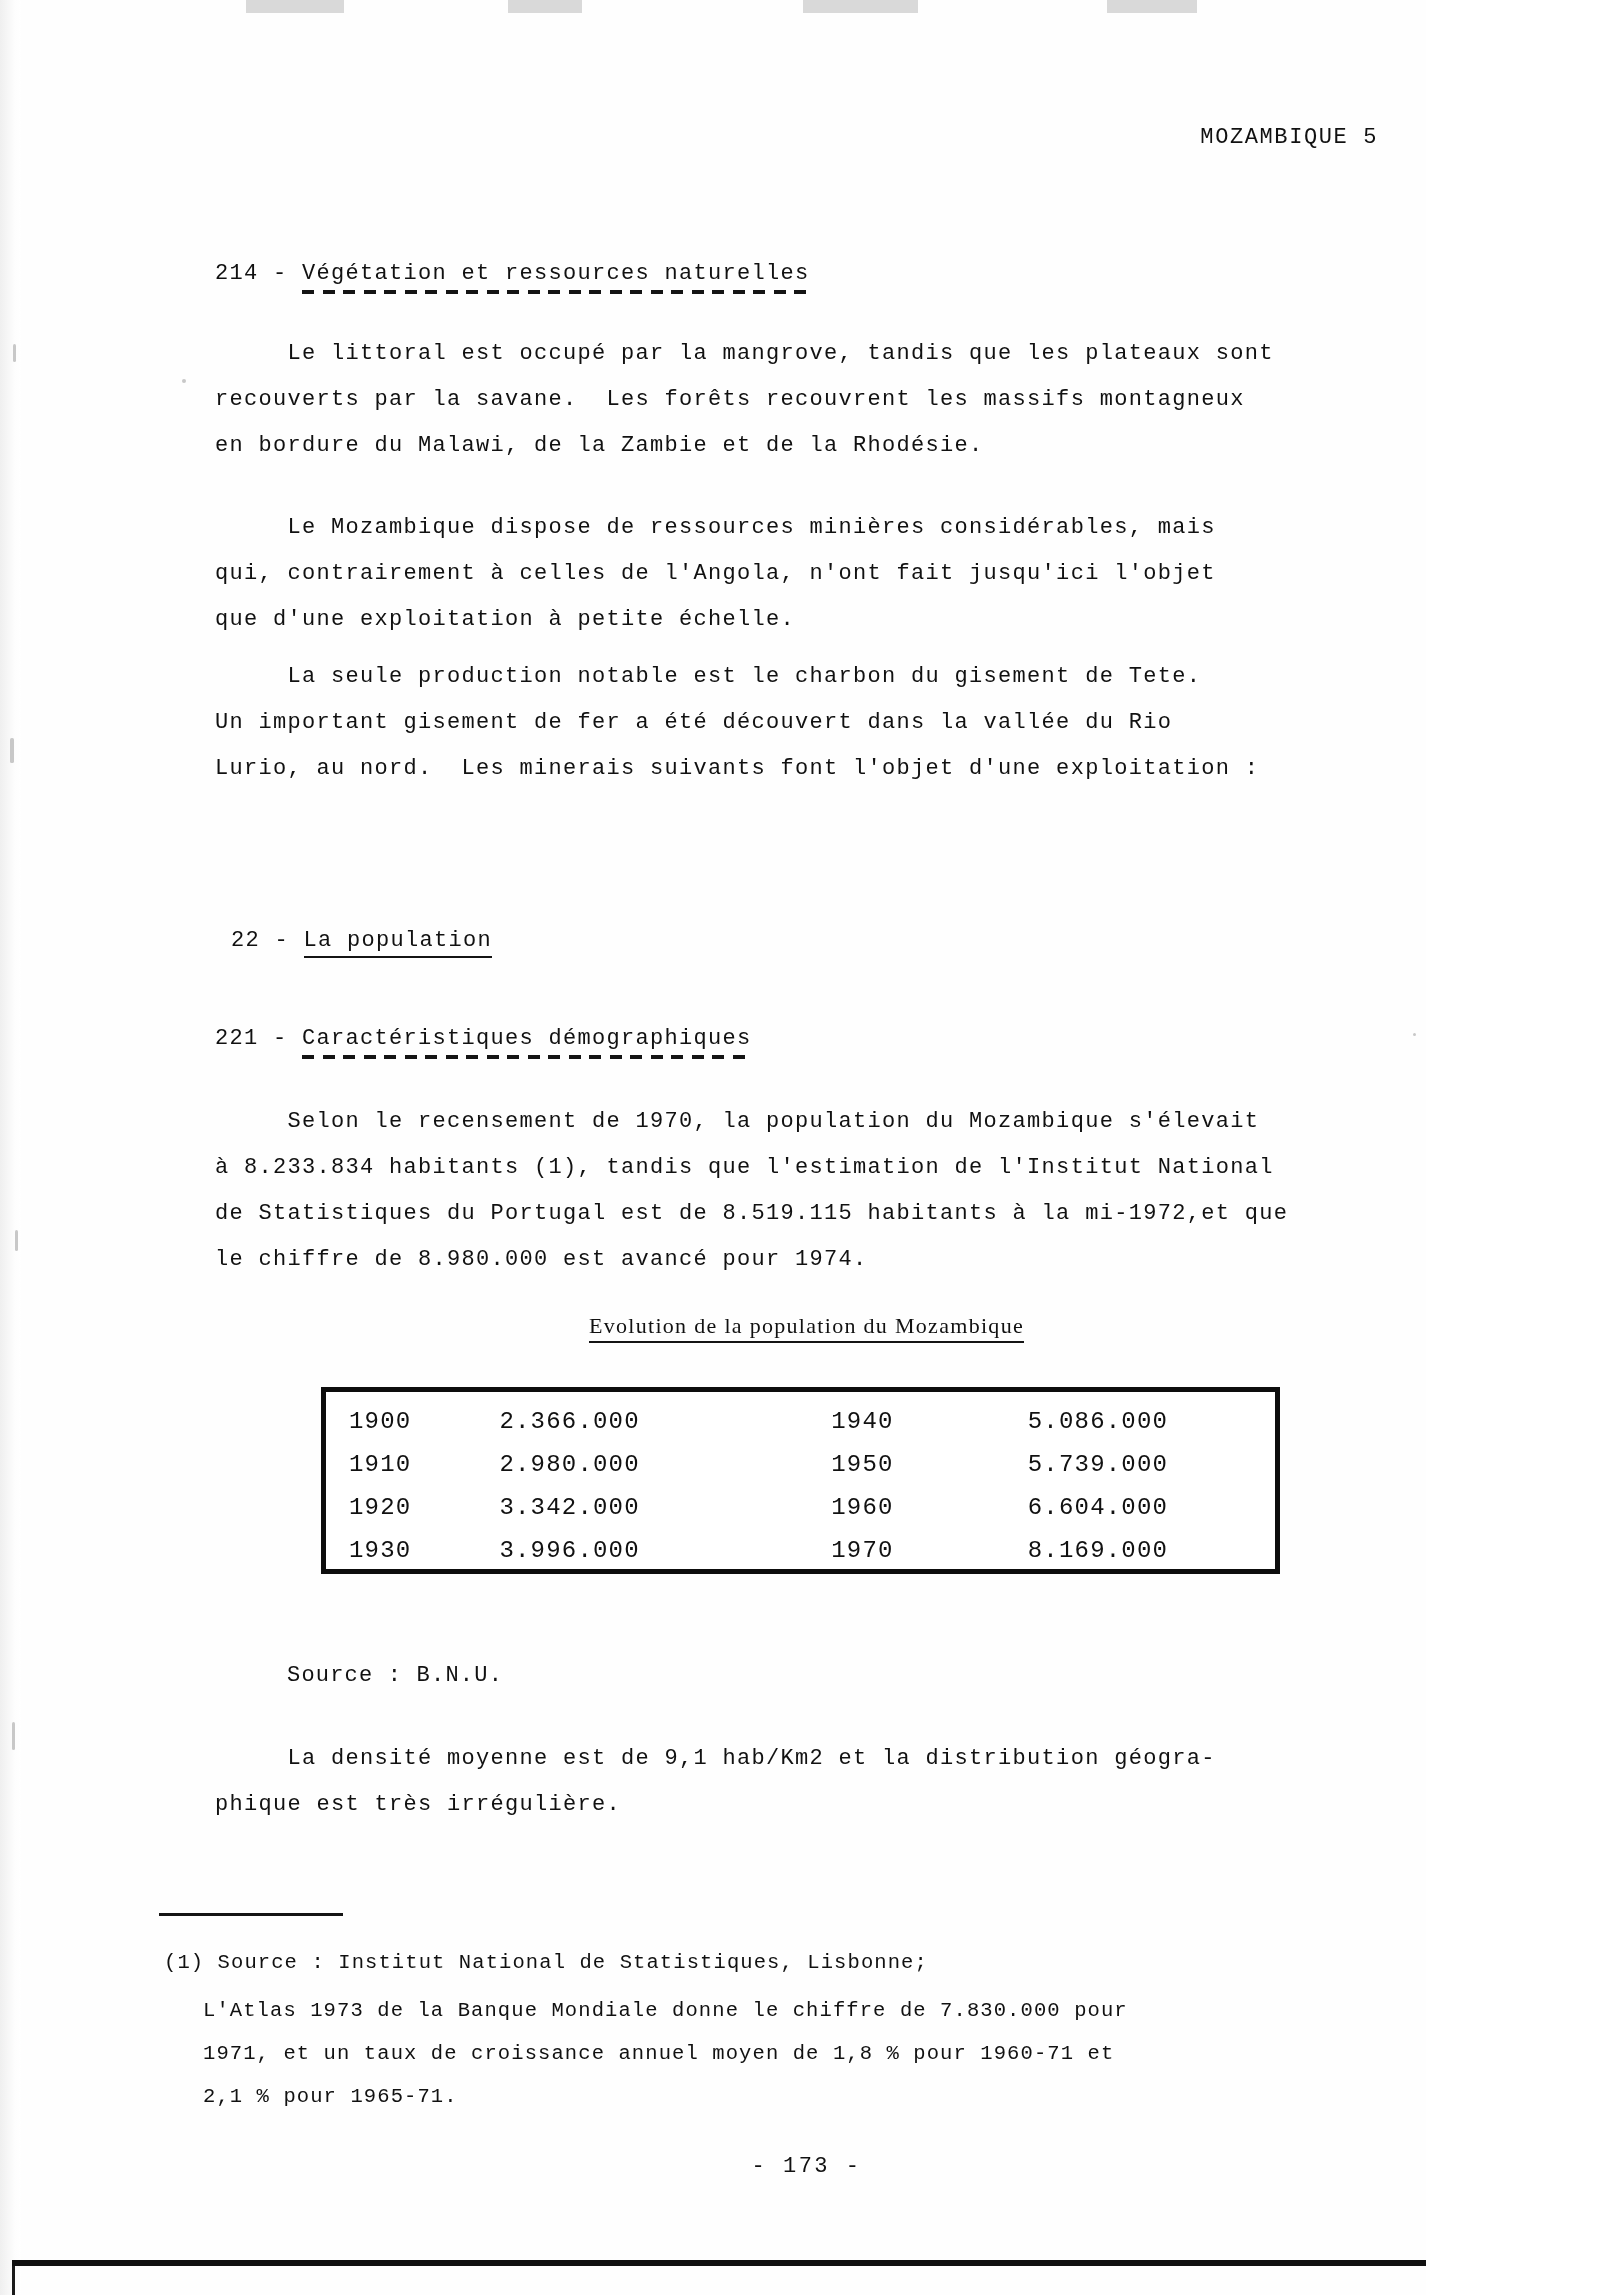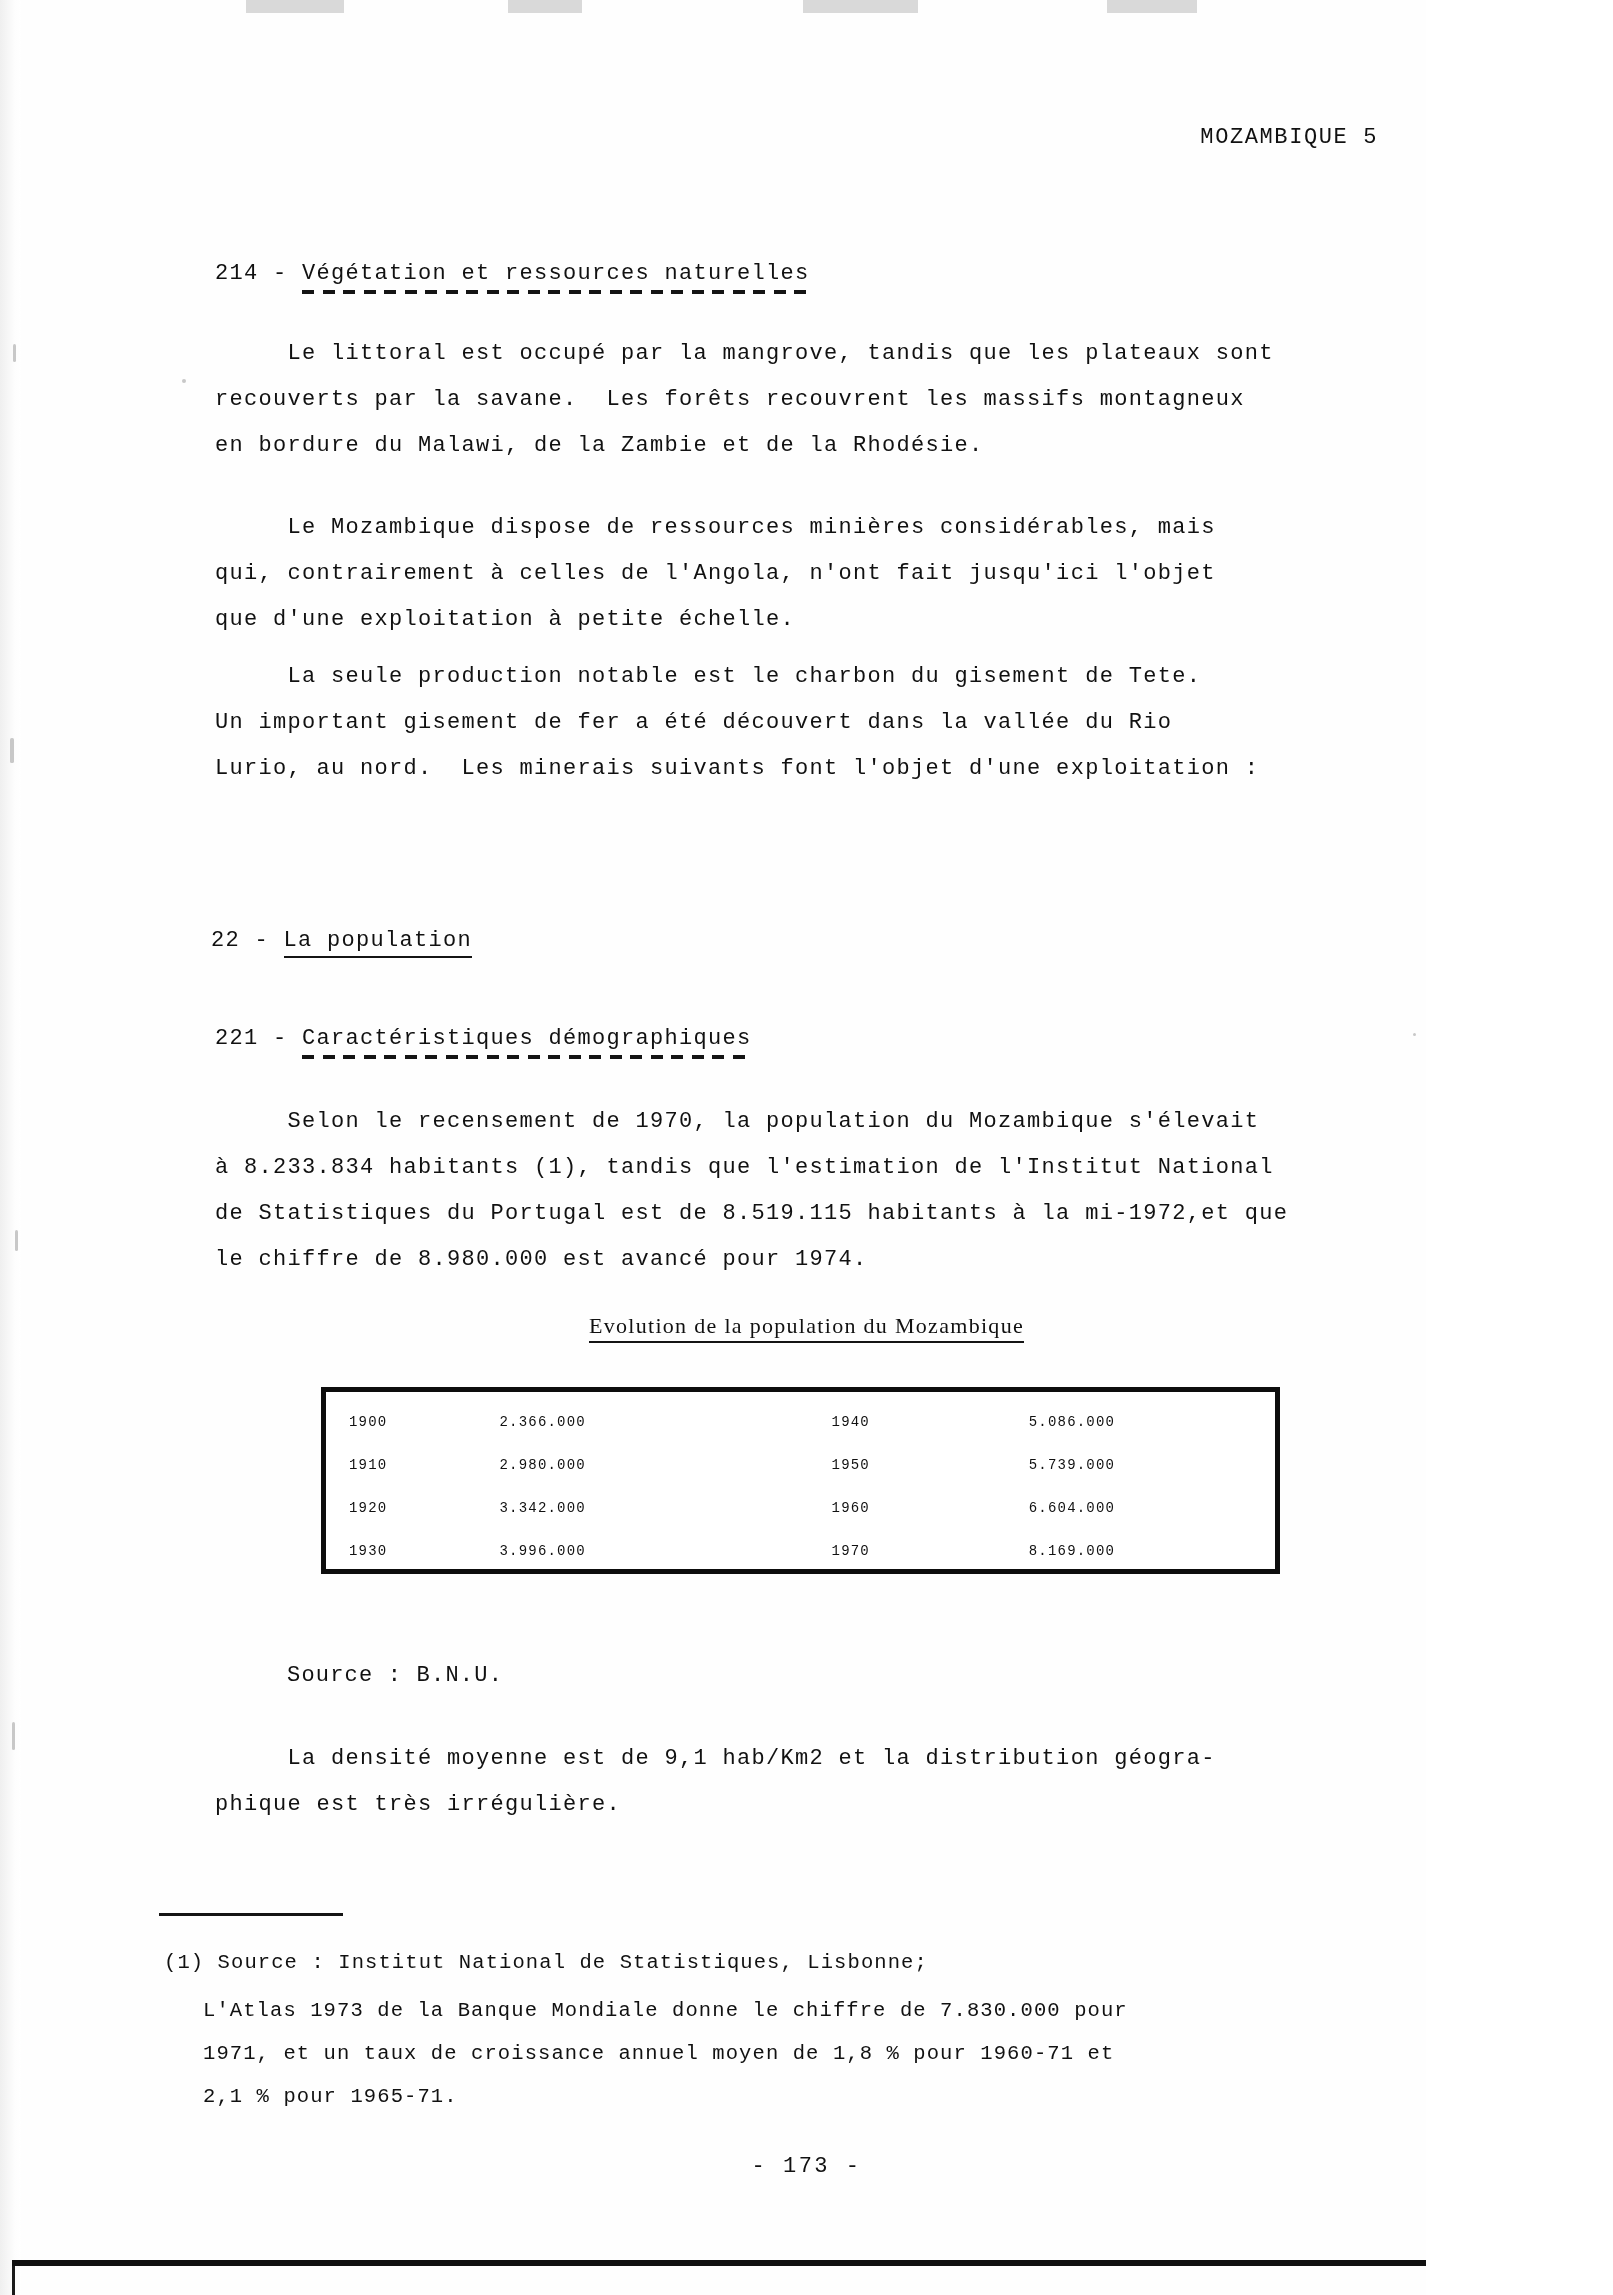--- a/index.html
+++ b/index.html
@@ -136,21 +136,21 @@
     top: 1387px;
     width: 959px;
     height: 187px;
     border: 5.7px solid #0d0d0d;
     box-sizing: border-box;
     background: #ffffff;
   }
   .data-table table {
     width: 100%;
     border-collapse: collapse;
-    font-size: 14px;
+    font-size: 24px;
     letter-spacing: 1.2px;
   }
   .data-table td {
     padding: 0;
     height: 43px;
     vertical-align: middle;
     white-space: nowrap;
   }
   td.c-year-a { width: 156px; padding-left: 23px; }
   td.c-val-a  { width: 344px; }
@@ -233,21 +233,21 @@
     <span class="ln">recouverts par la savane.  Les forêts recouvrent les massifs montagneux</span>
     <span class="ln">en bordure du Malawi, de la Zambie et de la Rhodésie.</span>
   </div>
 
   <div class="para" style="top:654px;">
     <span class="ln">     La seule production notable est le charbon du gisement de Tete.</span>
     <span class="ln">Un important gisement de fer a été découvert dans la vallée du Rio</span>
     <span class="ln">Lurio, au nord.  Les minerais suivants font l'objet d'une exploitation :</span>
   </div>
 
-  <div class="heading" style="top:928px; left:211px;">
+  <div class="heading" style="top:928px; left:231px;">
     <span class="num">22 - </span><span class="ttl ul-solid">La population</span>
   </div>
 
   <div class="heading" style="top:1026px; left:215px;">
     <span class="num">221 - </span><span class="ttl ul-dashed">Caractéristiques démographiques</span>
   </div>
 
   <div class="para" style="top:1099px;">
     <span class="ln">     Selon le recensement de 1970, la population du Mozambique s'élevait</span>
     <span class="ln">à 8.233.834 habitants (1), tandis que l'estimation de l'Institut National</span>

